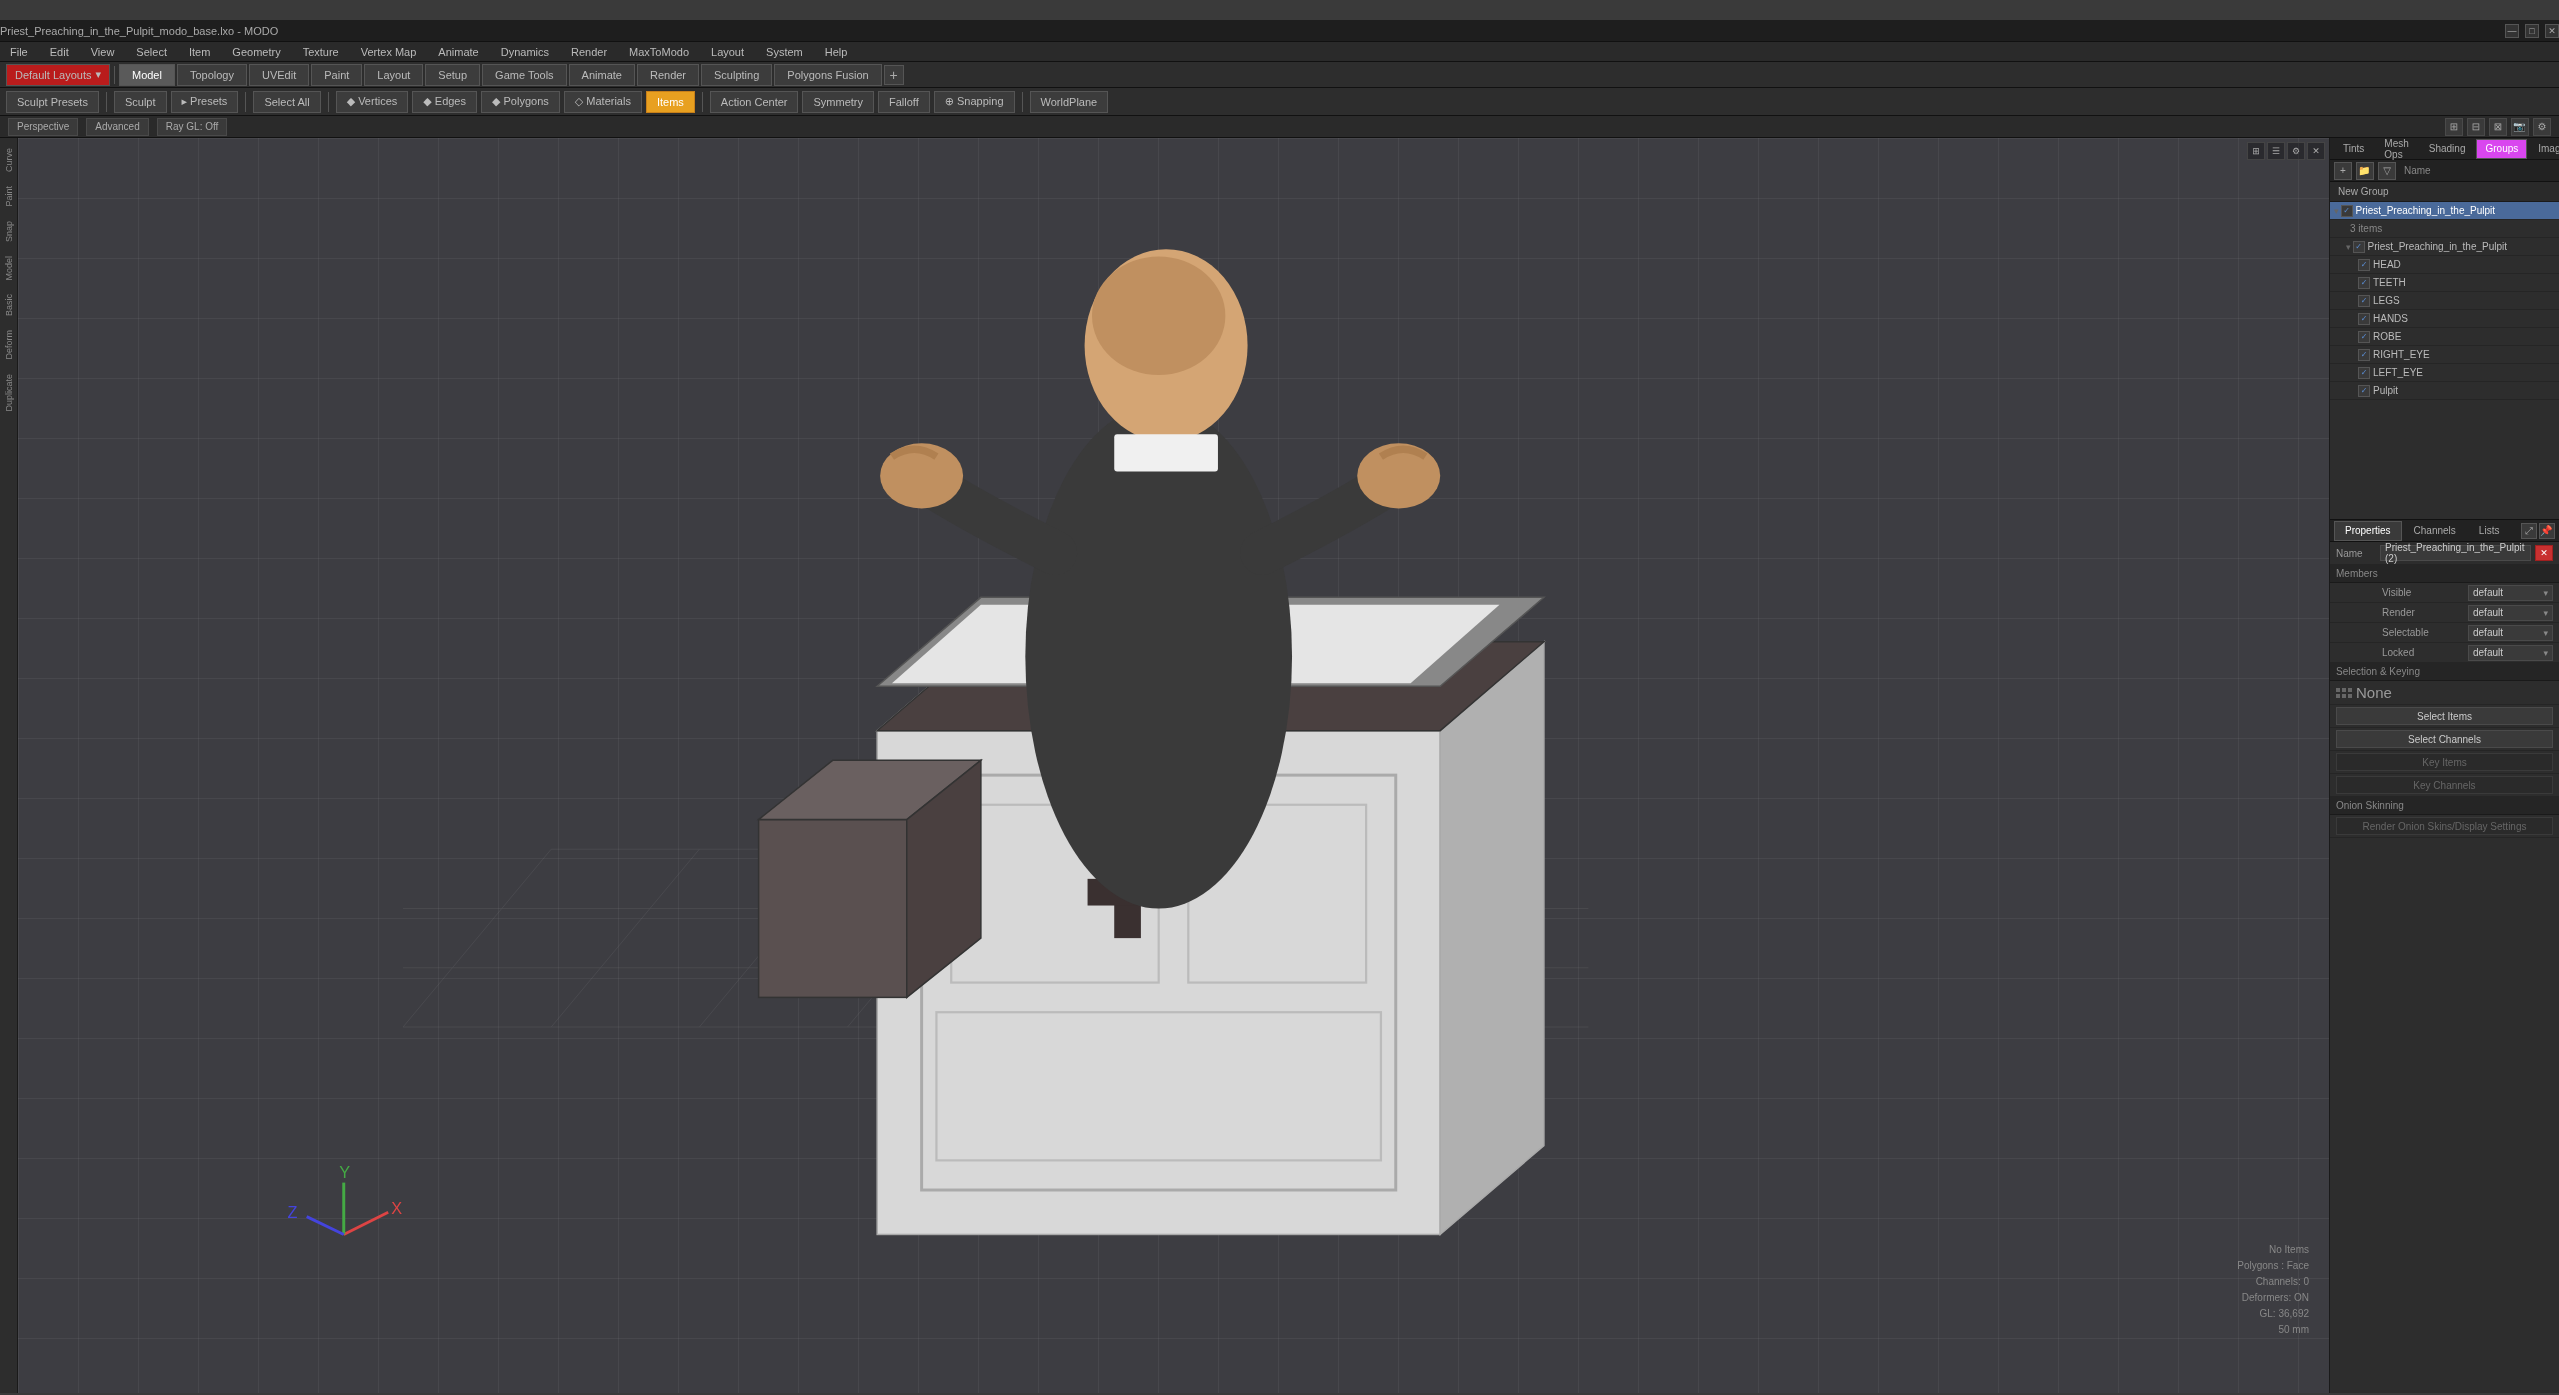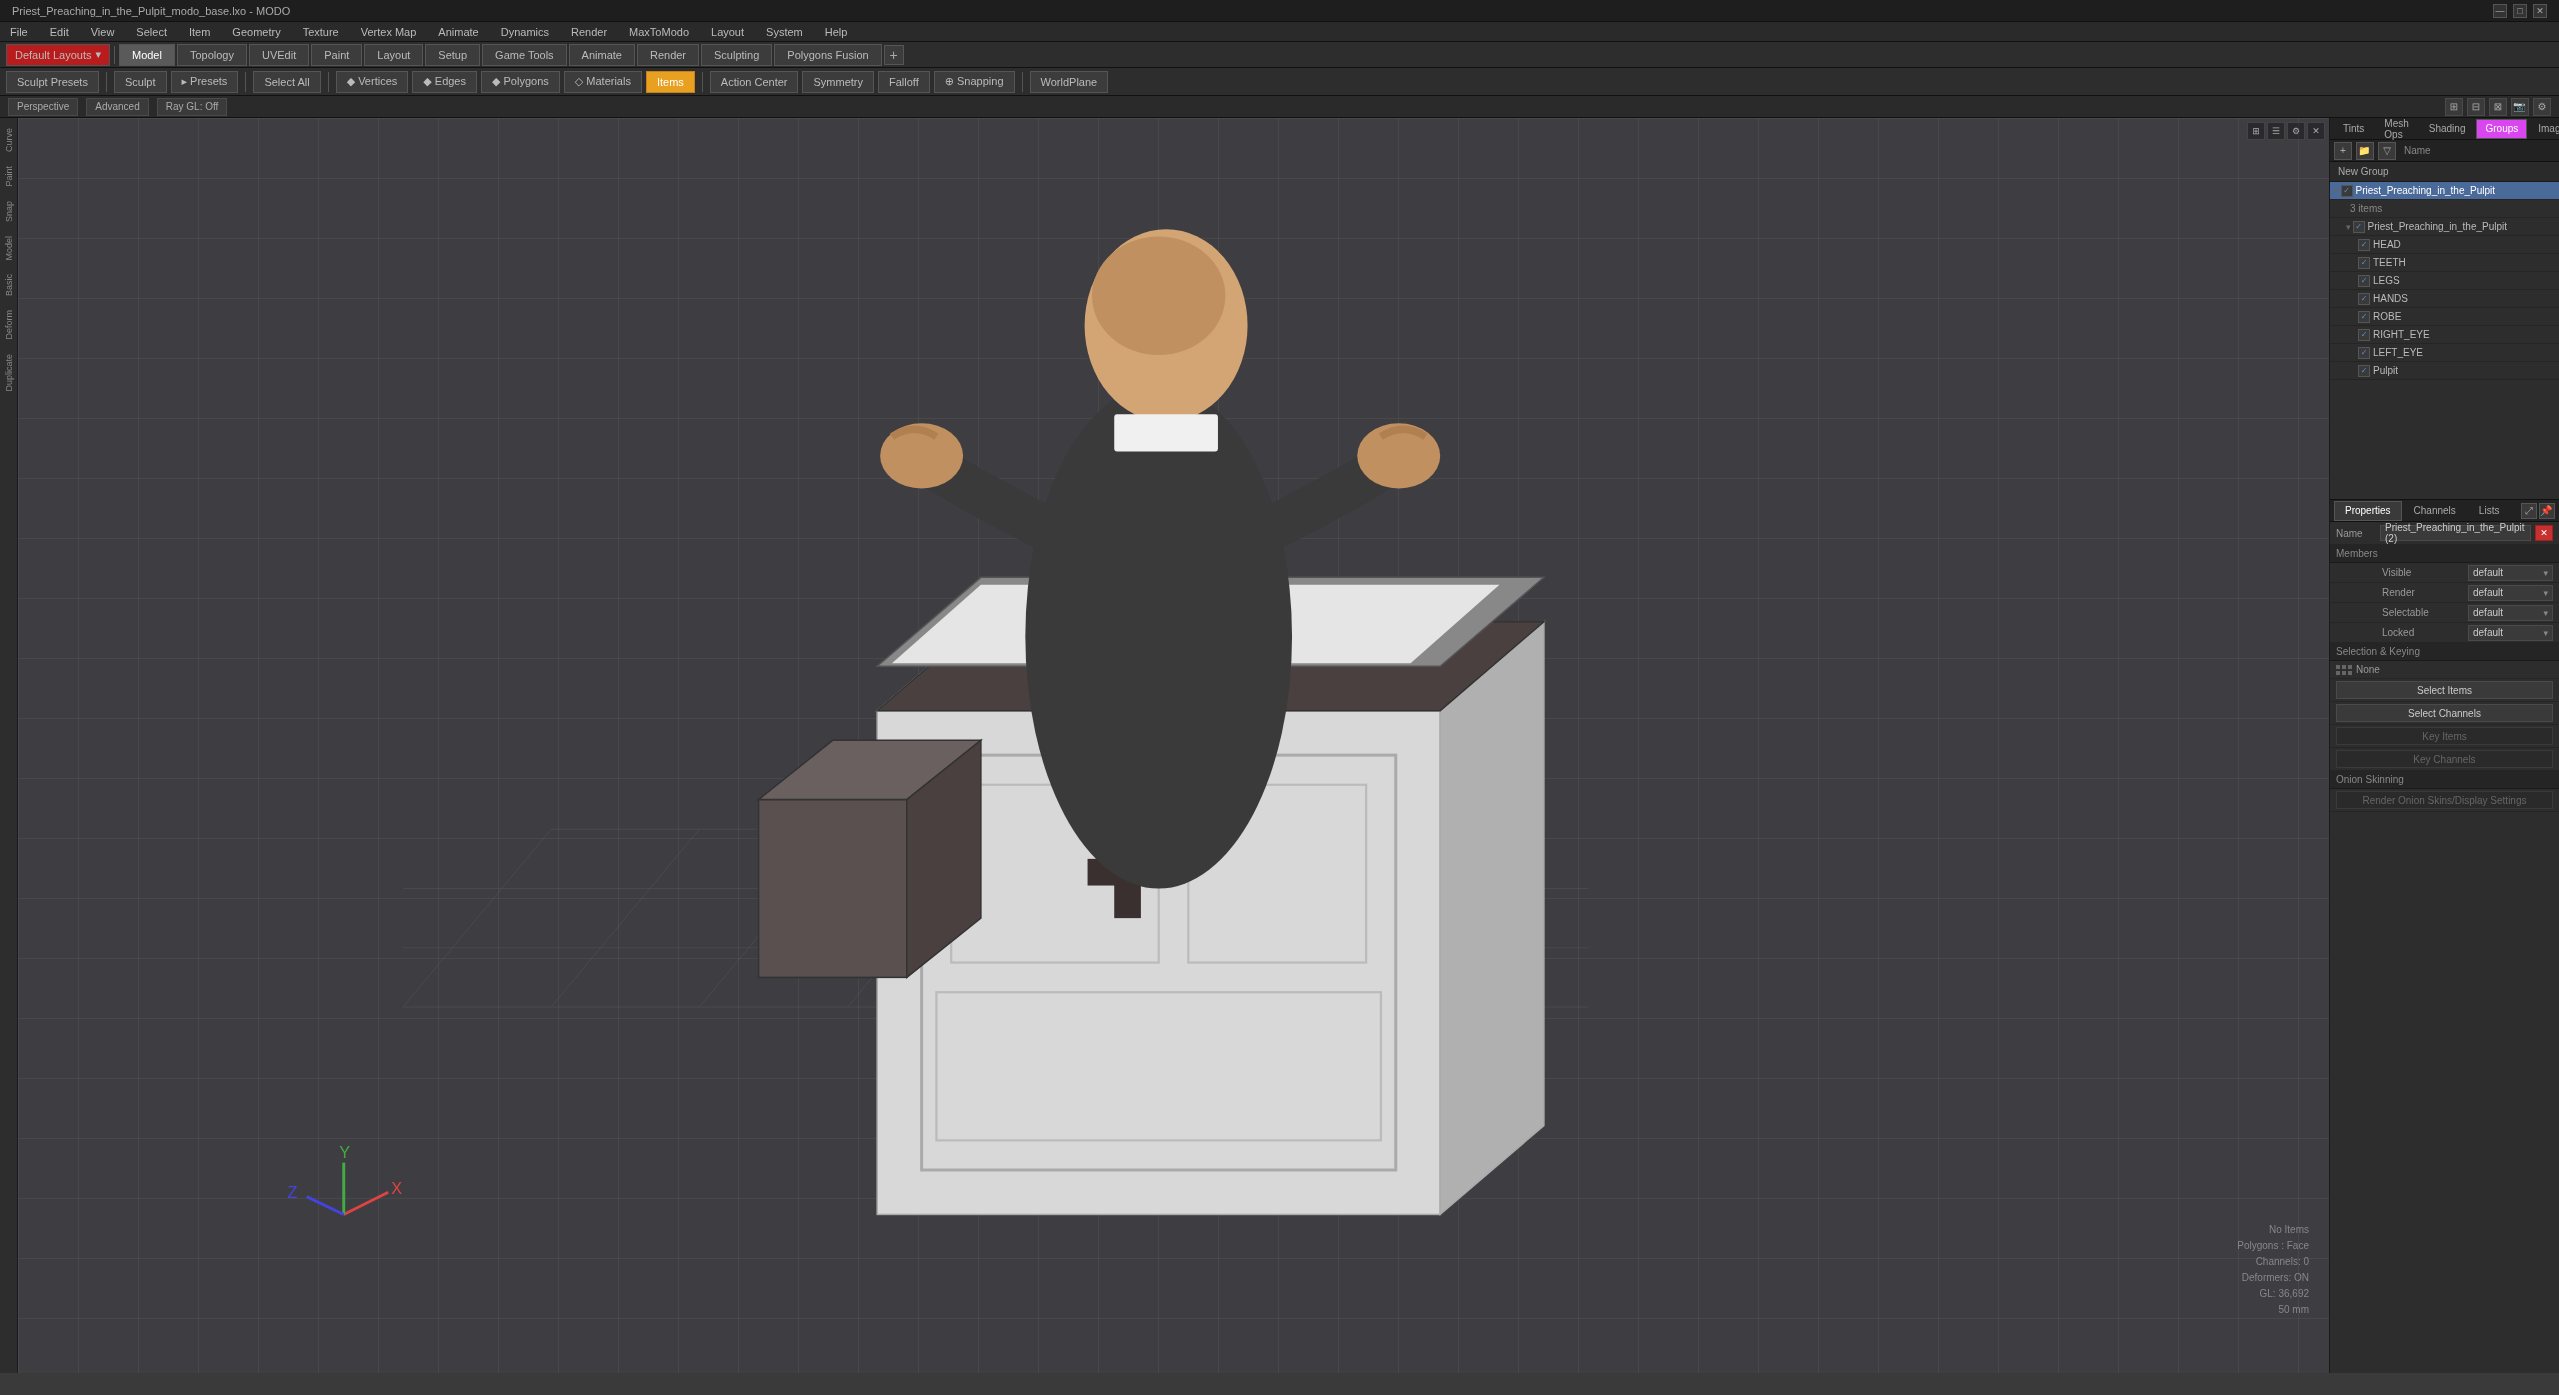--- a/index.html
+++ b/index.html
@@ -15,22 +15,23 @@
     }
 
     
     #title-bar {
       width: 100%;
       height: 22px;
       background: #1e1e1e;
       display: flex;
       align-items: center;
       justify-content: space-between;
-      padding: 0 12px;
+      padding: 0 0;
       border-bottom: 1px solid #111;
+      margin-top: 20px;
     }
     #title-bar .title {
       color: #aaa;
       font-size: 11px;
     }
     #title-bar .window-controls {
       display: flex;
       gap: 6px;
     }
     .win-btn {
@@ -549,21 +550,21 @@
       display: grid;
       grid-template-columns: repeat(3, 4px);
       gap: 2px;
     }
     .dot {
       width: 4px;
       height: 4px;
       background: #666;
     }
     .none-text {
-      font-size: 10px;
+      font-size: 15px;
       color: #999;
     }
 
     
     .onion-header {
       height: 18px;
       background: #252525;
       display: flex;
       align-items: center;
       padding: 0 6px;

